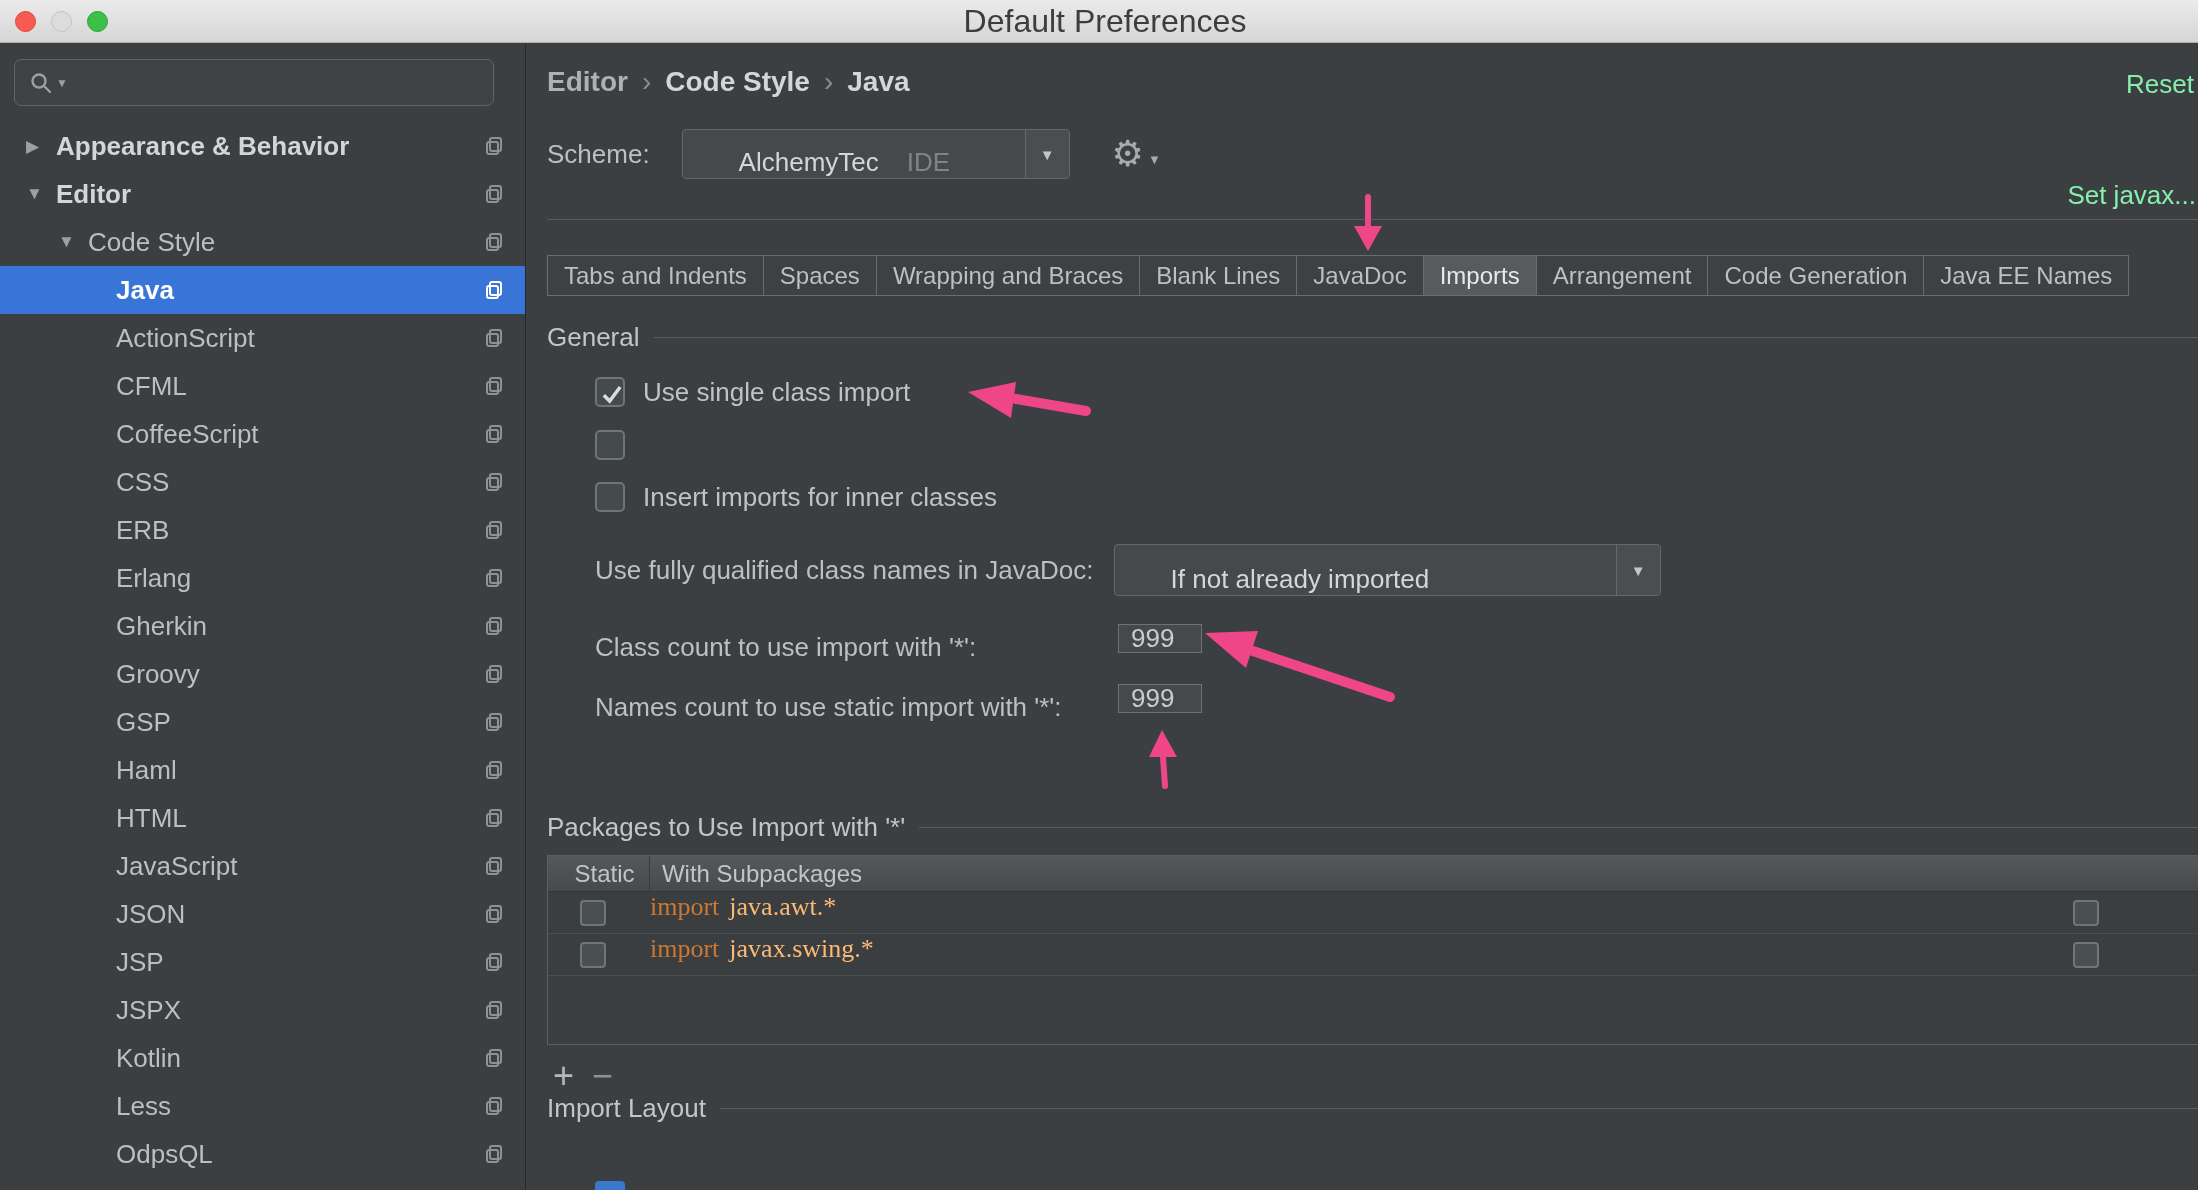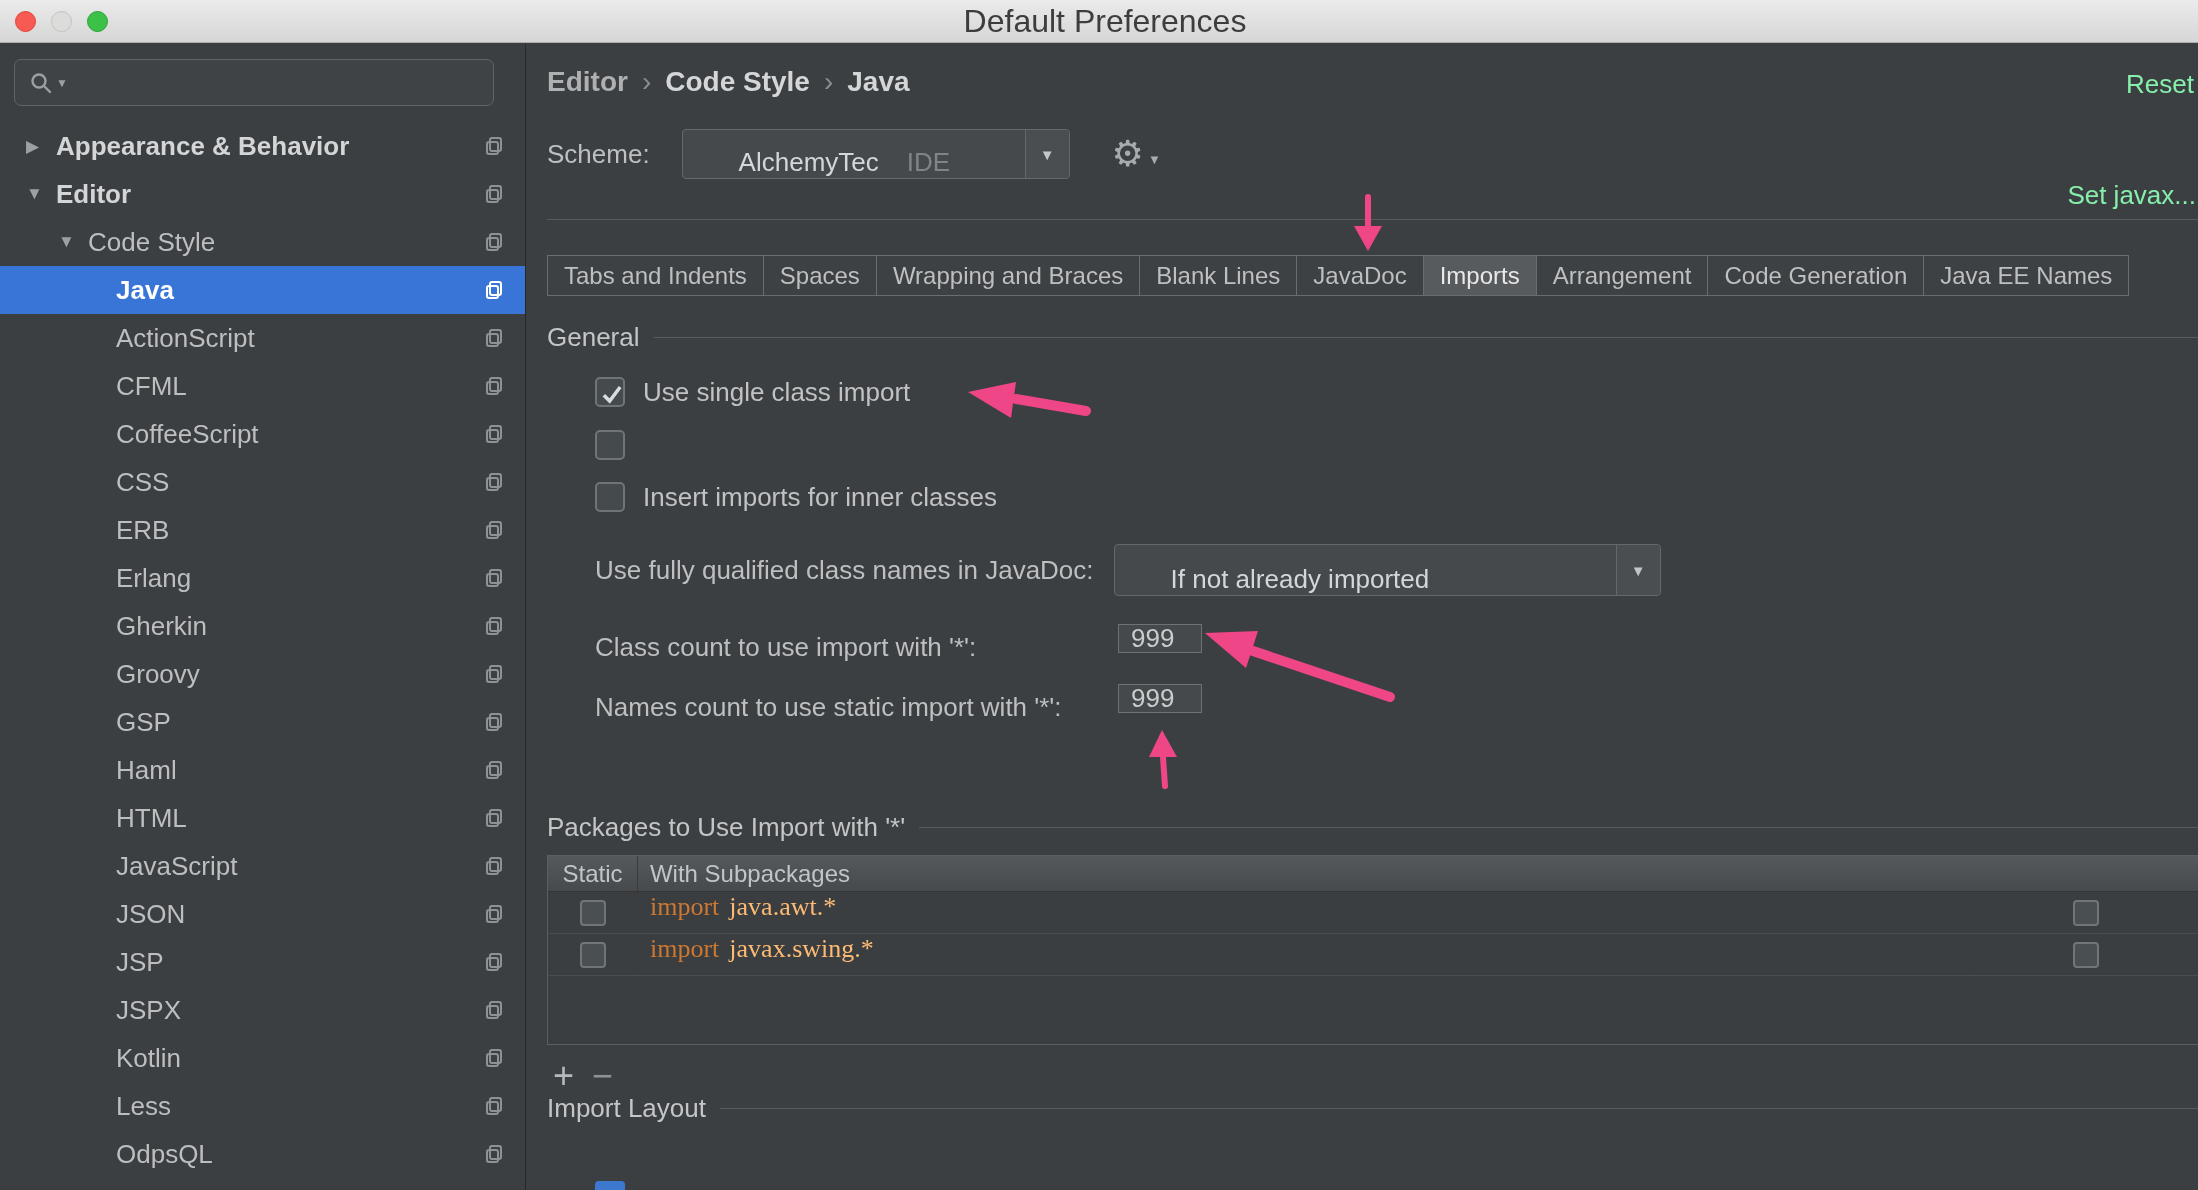--- a/index.html
+++ b/index.html
@@ -127,21 +127,21 @@
   .row-cc { top: 580px; }
   .row-nc { top: 640px; }
 
   
   .ptable {
     position: absolute; left: 20px; right: 0; top: 811px; height: 190px;
     border: 1px solid #5c5f61; border-right: none; background: #3b3e40;
   }
   .phead {
     height: 36px; display: flex; background: linear-gradient(#56595c, #474a4c);
-    border-bottom: 1px solid #353535; font-size: 24px; color: #c2c5c7;
+    border-bottom: 1px solid #353535; font-size: 24px; color: #c2c5c7; padding-left: 12px;
   }
   .phead > div { display: flex; align-items: center; justify-content: center; }
   .col-static { width: 90px; border-right: 1px solid #3b3b3b; flex: 0 0 auto; }
   .col-package { flex: 1; border-right: 1px solid #3b3b3b; }
   .col-sub { width: 224px; flex: 0 0 auto; }
   .prow { height: 42px; display: flex; align-items: center; border-bottom: 1px solid #4a4d4f; }
   .prow .col-static, .prow .col-sub { display: flex; align-items: center; justify-content: center; align-self: stretch; }
   .prow .col-package { display: flex; align-items: flex-start; padding-left: 12px; justify-content: flex-start; align-self: stretch; font-family: Liberation Serif, serif; }
   .row-checkbox {
     width: 26px; height: 26px; border: 2px solid #707678; border-radius: 4px;

